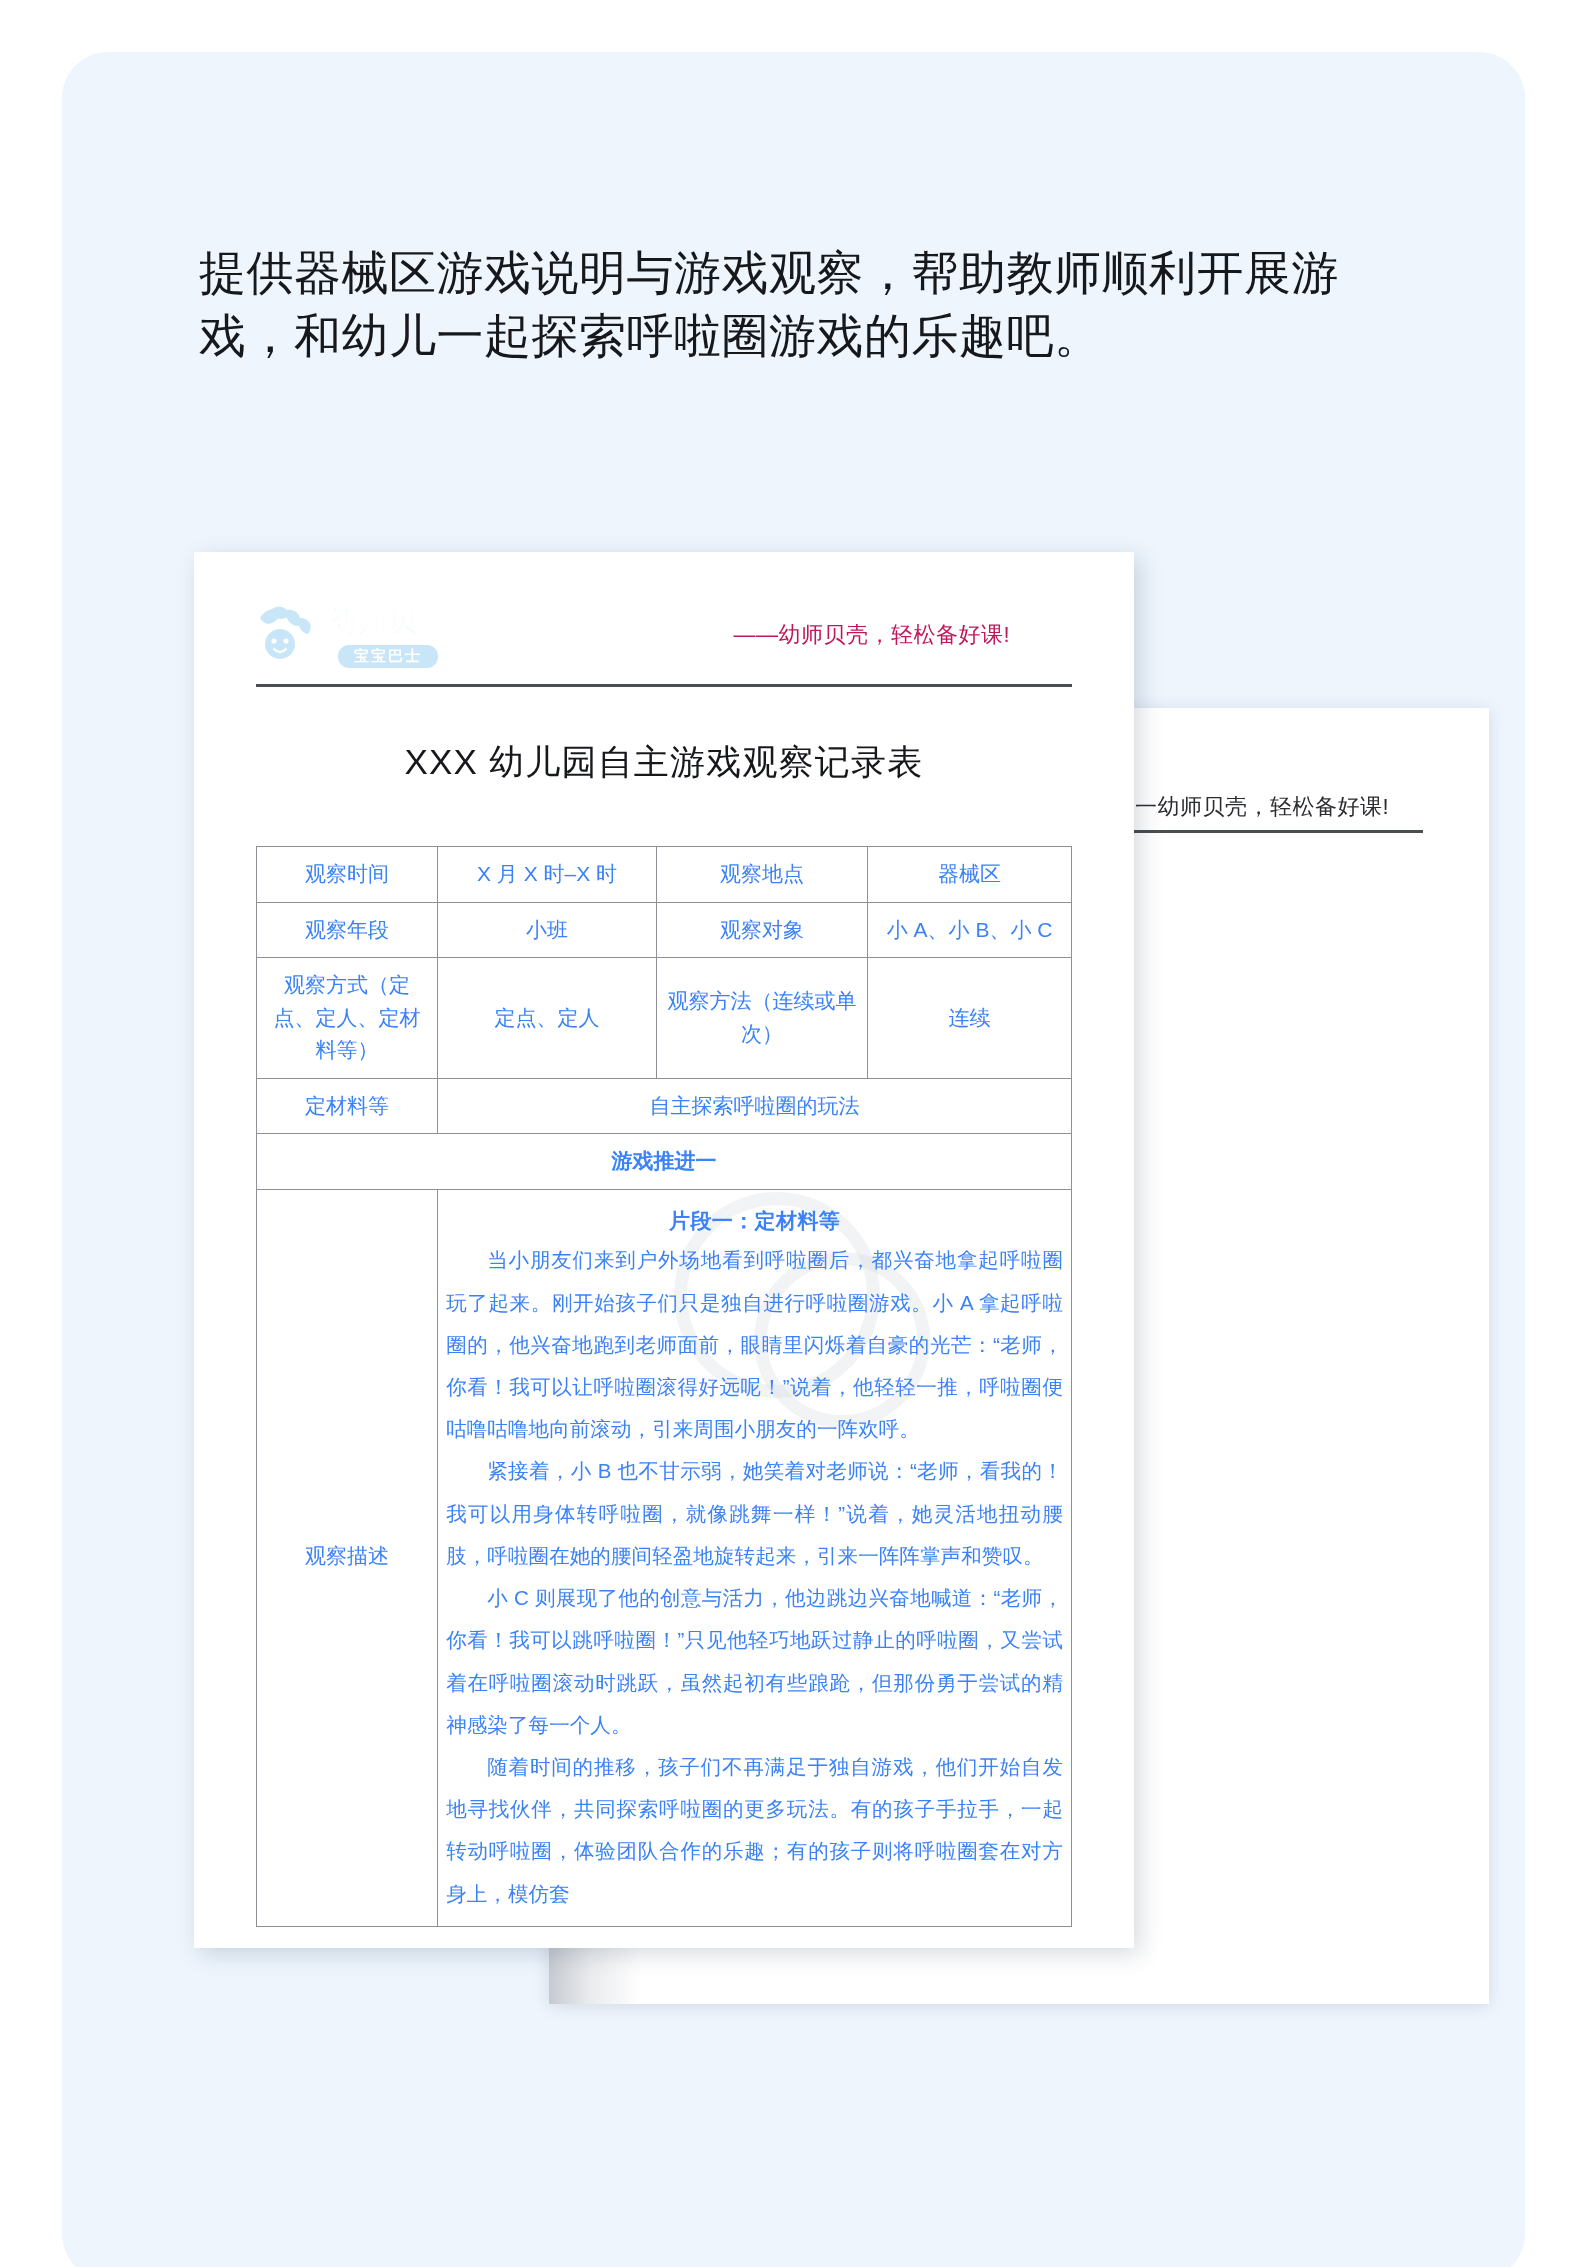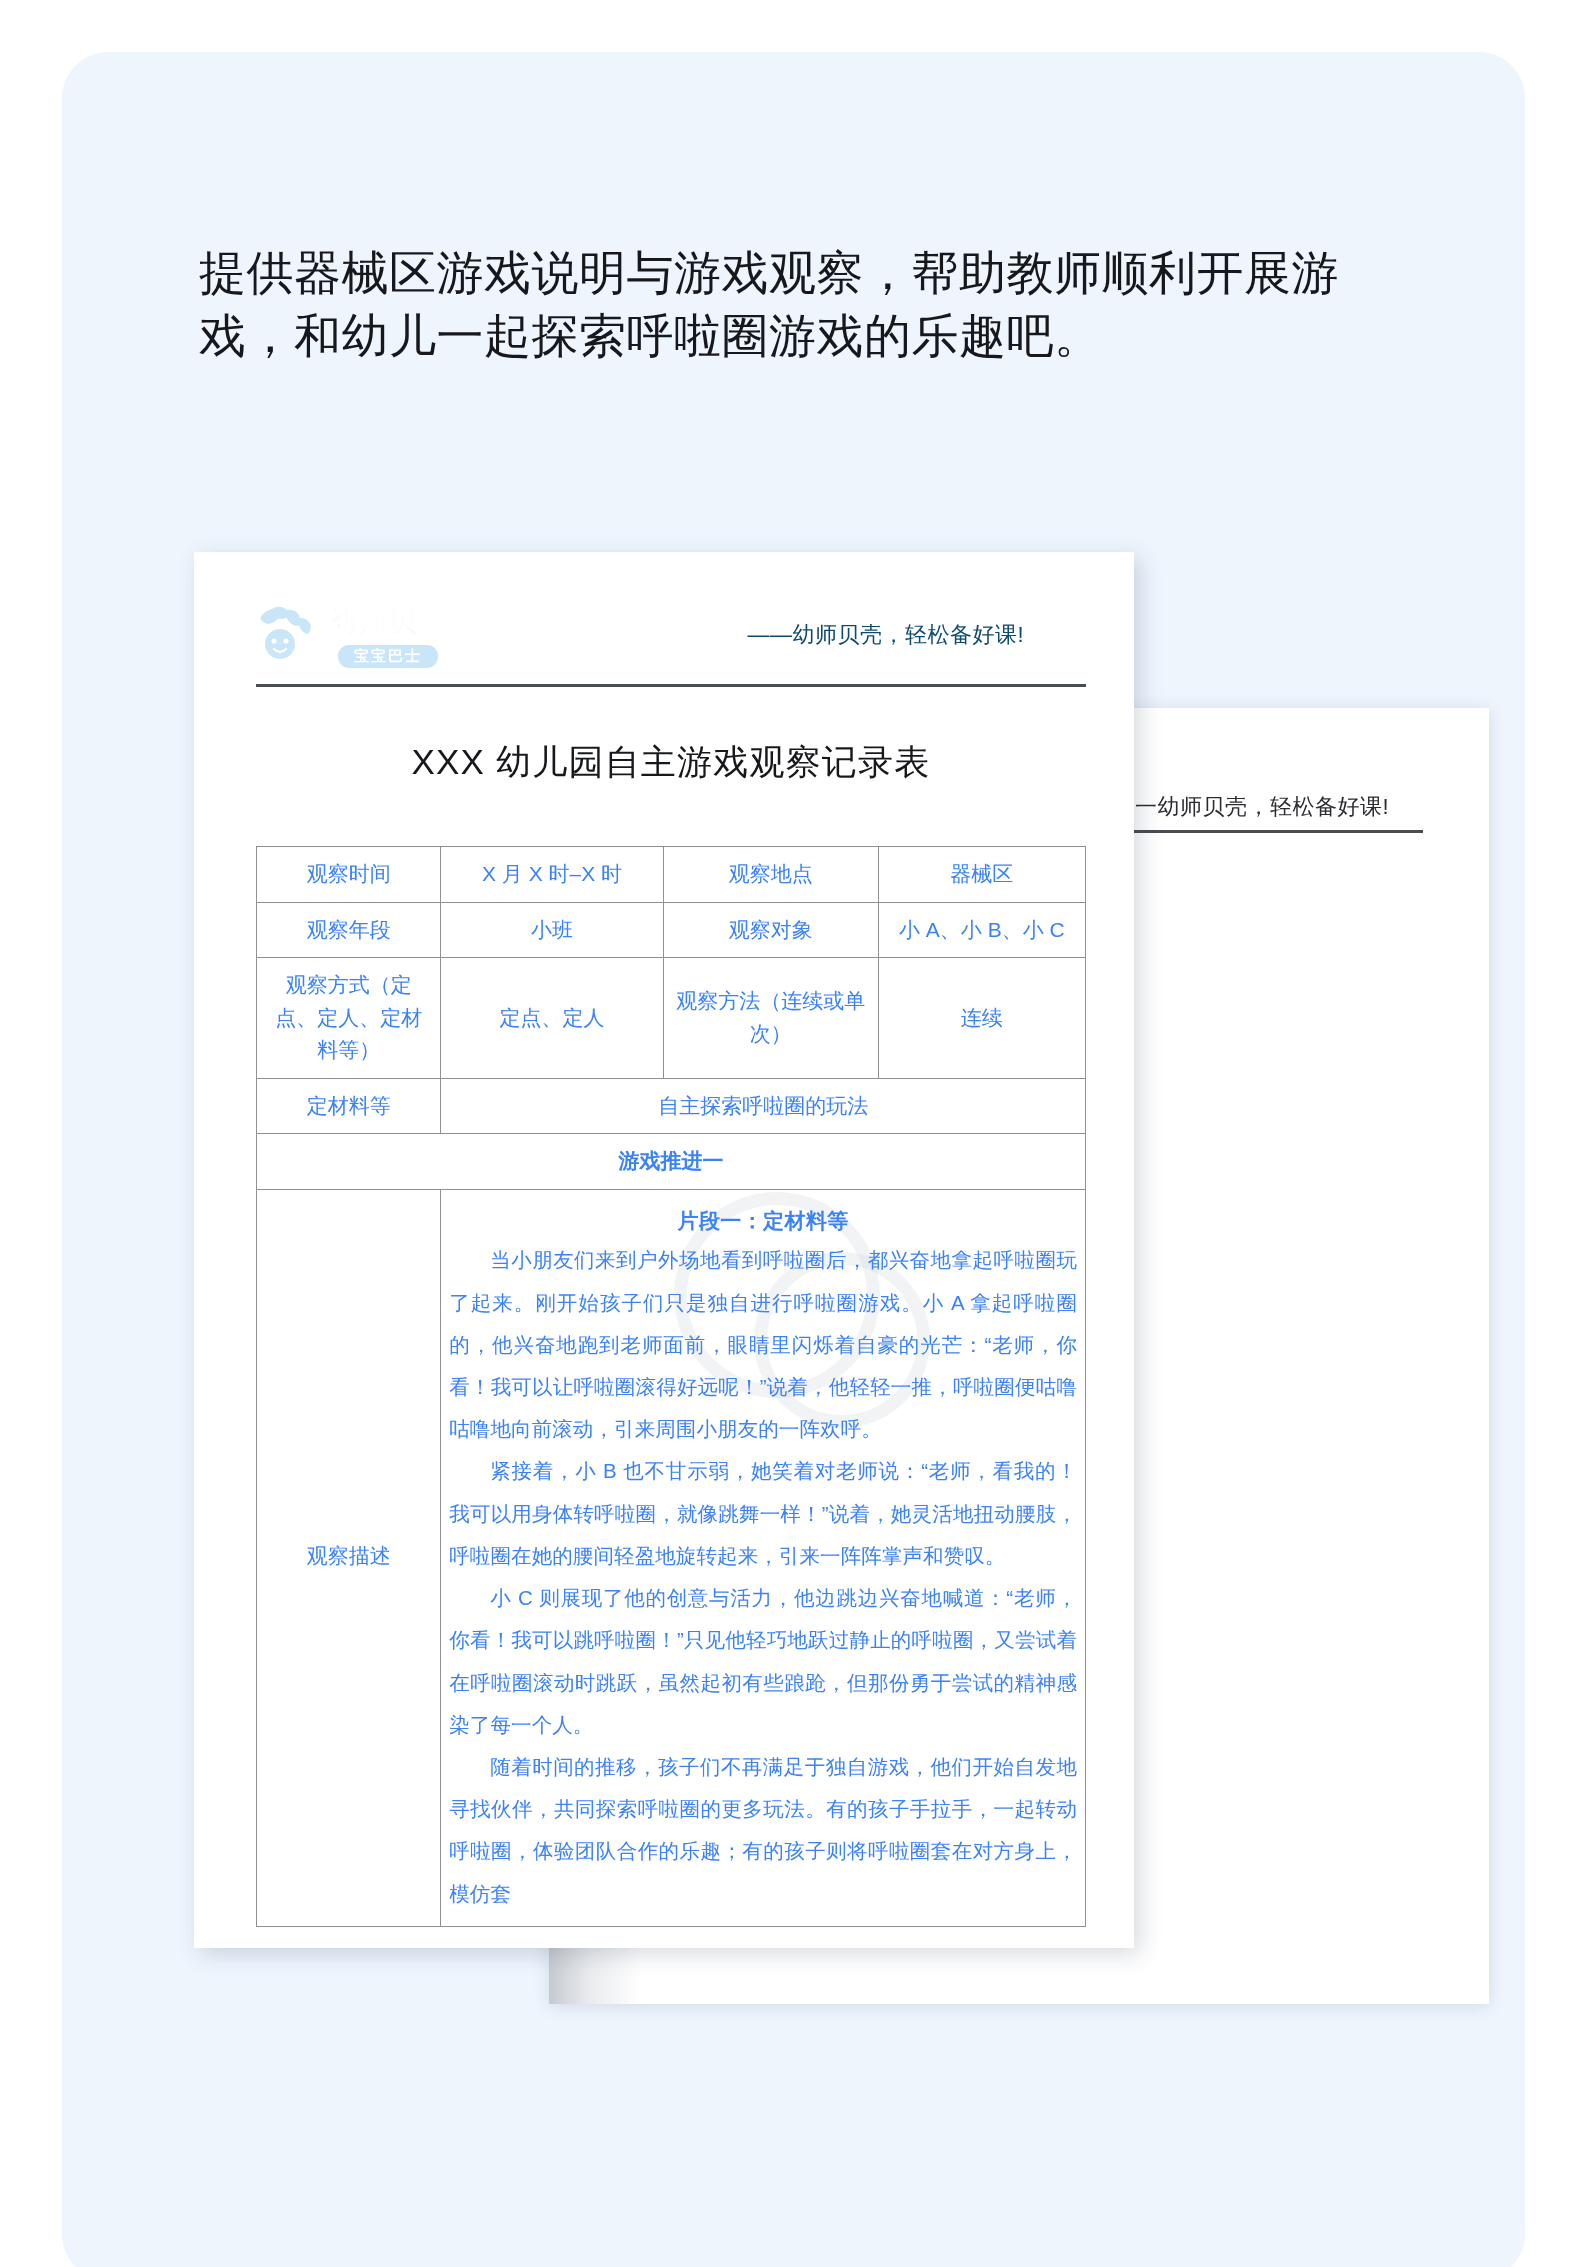--- a/index.html
+++ b/index.html
@@ -116,21 +116,21 @@
     width: 92px; height: 100%;
     background: linear-gradient(to right, rgba(120,130,145,0.42) 0%, rgba(150,158,170,0.20) 45%, rgba(255,255,255,0) 100%);
     z-index: 3;
     pointer-events: none;
   }
 
   
   #front-inner {
     position: absolute;
     left: 0; top: 0; right: 0; bottom: 0;
-    padding: 40px 48px 0 62px;
+    padding: 40px 62px 0 62px;
     box-sizing: border-box;
     color: #16181c;
   }
   #front-header {
     display: flex;
     align-items: center;
     justify-content: space-between;
     height: 86px;
   }
   #logo {
@@ -157,21 +157,21 @@
     font-weight: bold;
     color: #ffffff;
     background: #c9e6f9;
     border-radius: 11px;
     padding: 2px 16px;
     letter-spacing: 2px;
     font-family: Liberation Serif, serif;
   }
   #front-tagline {
     font-size: 22px;
-    color: #0c4a6e;
+    color: #be185d;
     letter-spacing: 0.5px;
     margin-right: 62px;
   }
   #front-rule {
     height: 3px;
     background: #4a4d52;
     margin-top: 6px;
   }
   #front-title {
     margin-top: 52px;

